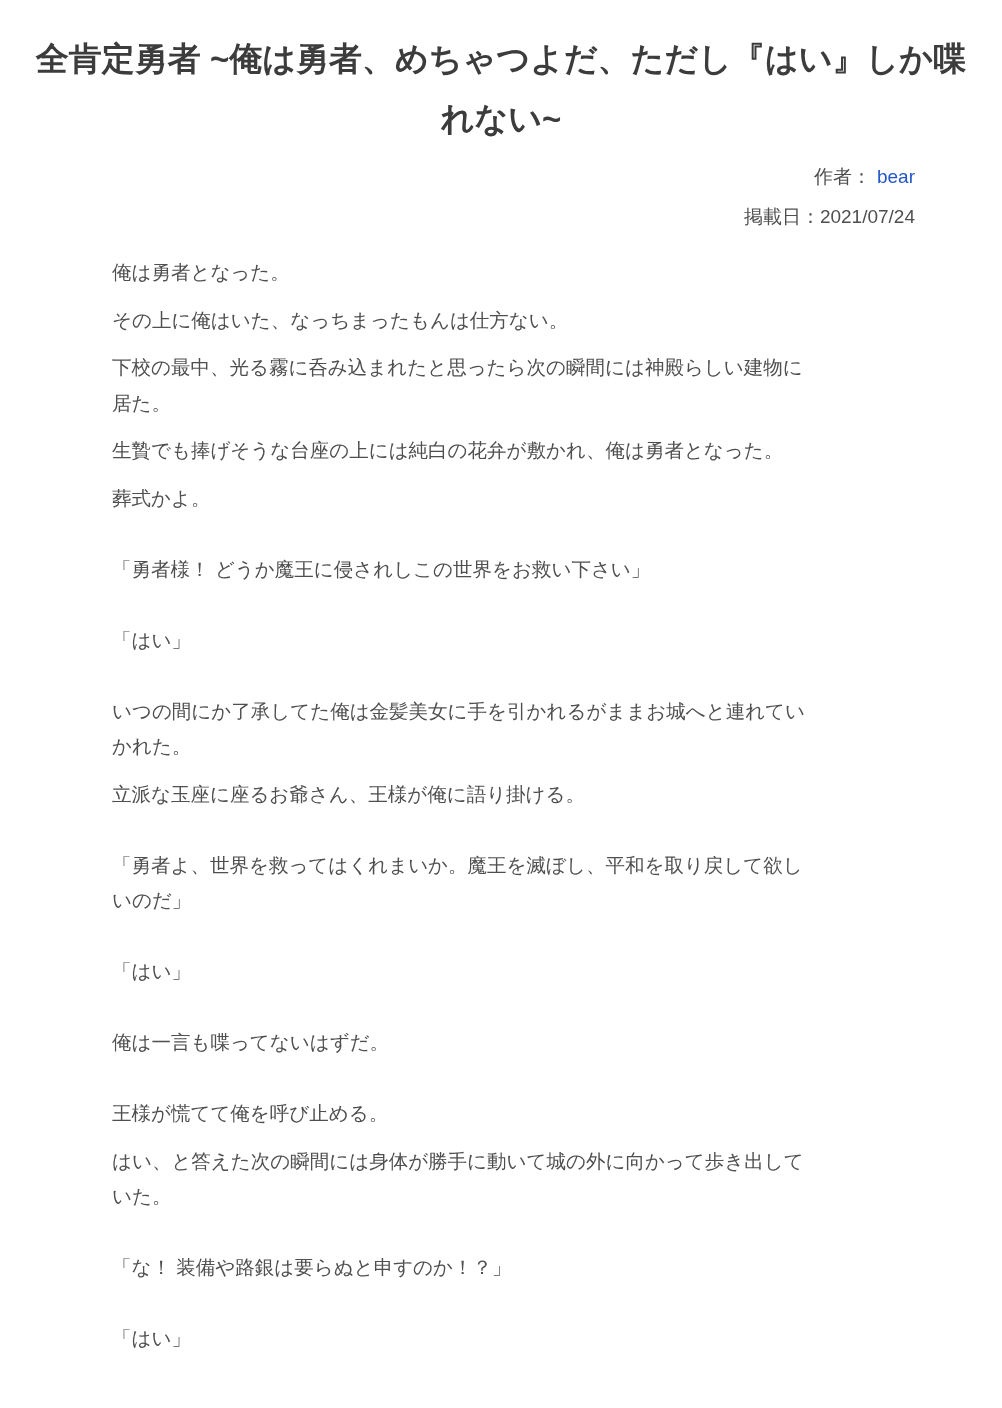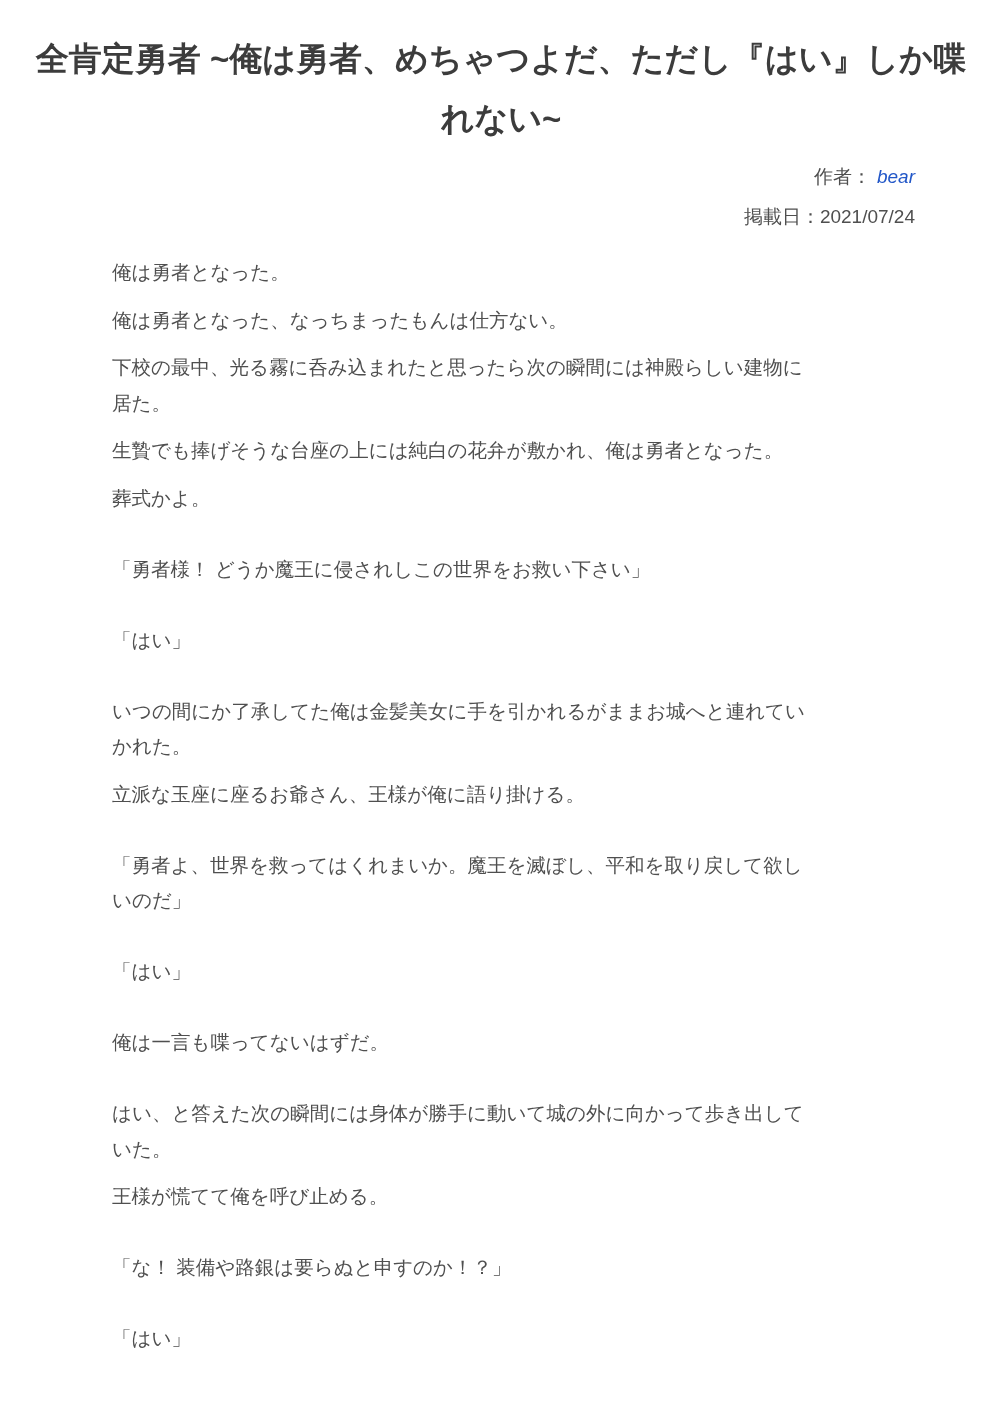--- a/index.html
+++ b/index.html
@@ -37,21 +37,20 @@
     line-height: 40px;
     color: #4f4f4f;
   }
   .meta-line {
     display: block;
   }
   .author-link {
     color: #2257c8;
     text-decoration: none;
     margin-left: 6px;
-    font-style: italic;
   }
   .body-text {
     margin: 18px 0 0 100px;
     width: 730px;
     font-size: 19.5px;
     line-height: 35.5px;
     color: #4f4f4f;
     word-break: normal;
     line-break: strict;
     overflow-wrap: normal;
@@ -77,21 +76,21 @@
       <span>作者：</span><a class="author-link" href="#">bear</a>
     </div>
     <div class="meta-line">
       <span>掲載日：</span><span>2021/07/24</span>
     </div>
   </div>
 
   <div class="body-text">
       <div class="paragraph">
         <p class="line">俺は勇者となった。</p>
-        <p class="line">俺は勇者となった、なっちまったもんは仕方ない。</p>
+        <p class="line">その上に俺はいた、なっちまったもんは仕方ない。</p>
         <p class="line">下校の最中、光る霧に呑み込まれたと思ったら次の瞬間には神殿らしい建物に居た。</p>
         <p class="line">生贄でも捧げそうな台座の上には純白の花弁が敷かれ、俺は勇者となった。</p>
         <p class="line">葬式かよ。</p>
       </div>
       <div class="paragraph">
         <p class="line">「勇者様！ どうか魔王に侵されしこの世界をお救い下さい」</p>
       </div>
       <div class="paragraph">
       </div>
       <div class="paragraph">
@@ -104,22 +103,22 @@
       <div class="paragraph">
         <p class="line">「勇者よ、世界を救ってはくれまいか。魔王を滅ぼし、平和を取り戻して欲しいのだ」</p>
       </div>
       <div class="paragraph">
         <p class="line">「はい」</p>
       </div>
       <div class="paragraph">
         <p class="line">俺は一言も喋ってないはずだ。</p>
       </div>
       <div class="paragraph">
+        <p class="line">王様が慌てて俺を呼び止める。</p>
         <p class="line">はい、と答えた次の瞬間には身体が勝手に動いて城の外に向かって歩き出していた。</p>
-        <p class="line">王様が慌てて俺を呼び止める。</p>
       </div>
       <div class="paragraph">
         <p class="line">「な！ 装備や路銀は要らぬと申すのか！？」</p>
       </div>
       <div class="paragraph">
         <p class="line">「はい」</p>
       </div>
     </div>
 
 </div>

